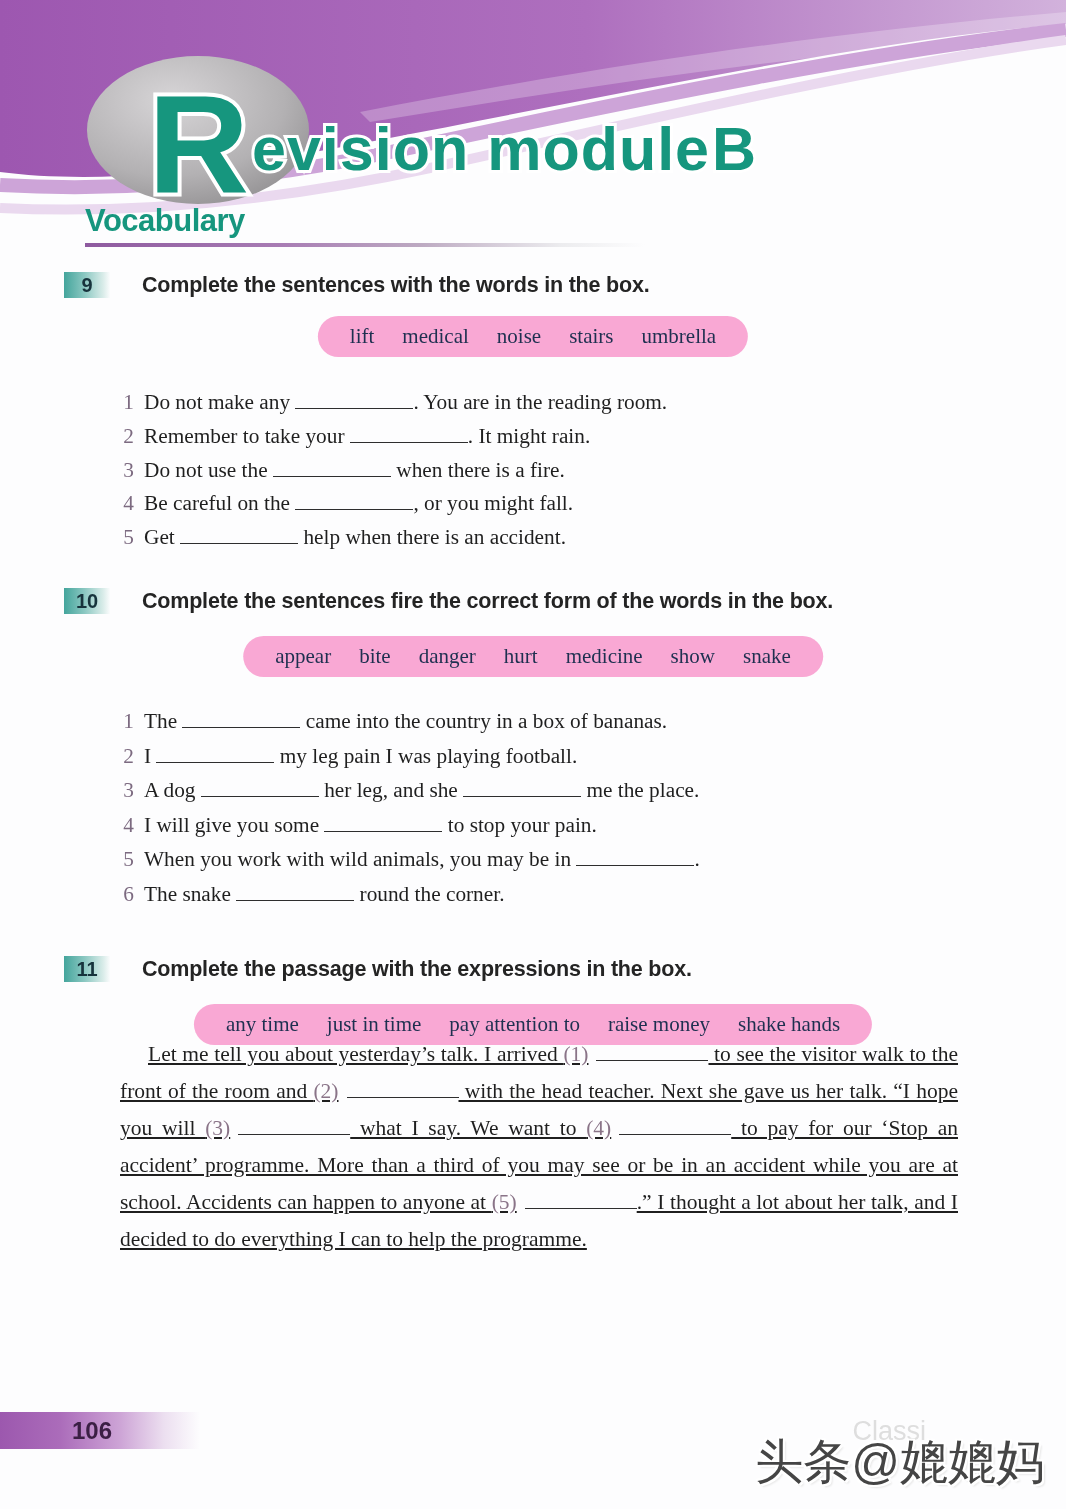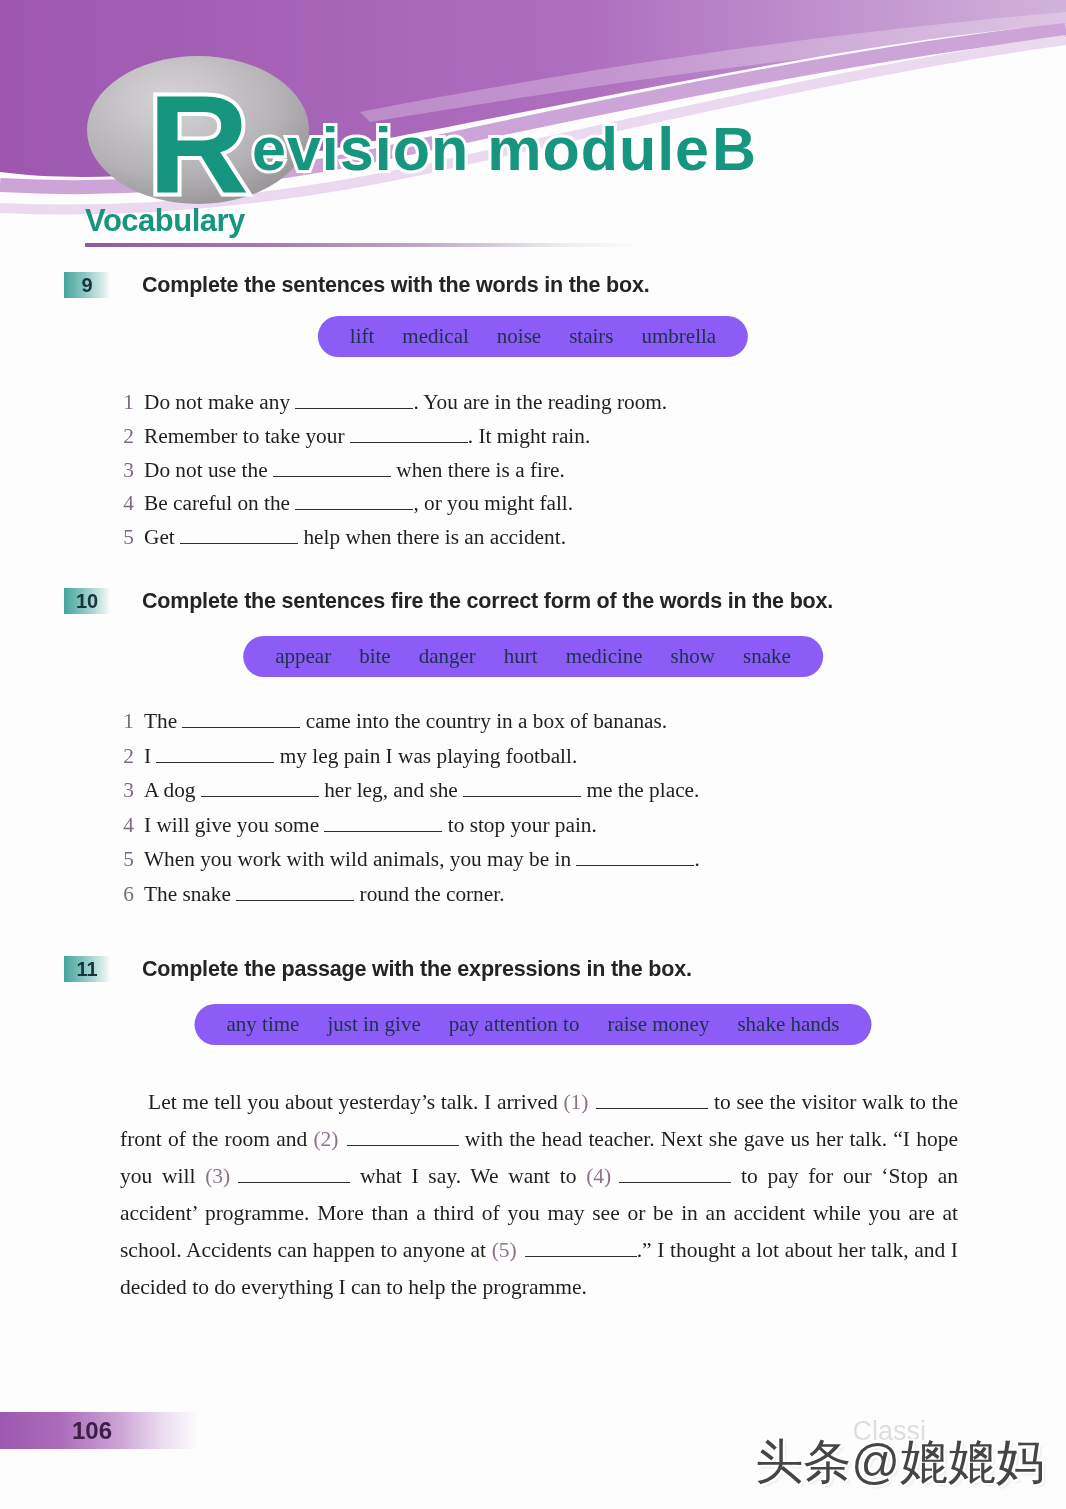--- a/index.html
+++ b/index.html
@@ -22,37 +22,37 @@
   
   .exheader{position:absolute;left:64px;white-space:nowrap;
             font-family:"Liberation Sans","DejaVu Sans",sans-serif;}
   .badge{display:inline-block;min-width:46px;height:26px;line-height:26px;text-align:center;
          background:linear-gradient(to right,#44a59c 0%,#8cc8c2 45%,#d9ece9 85%,rgba(238,246,245,0.15) 100%);
          color:#17333c;font-weight:bold;font-size:20px;vertical-align:middle;}
   .extitle{margin-left:32px;font-weight:bold;font-size:21.5px;color:#242424;
            letter-spacing:-0.2px;vertical-align:middle;}
 
   .wordbox{position:absolute;left:50%;transform:translateX(-50%);
-           background:#8b5cf6;border-radius:24px;padding:8px 18px;white-space:nowrap;
+           background:#f9a8d4;border-radius:24px;padding:8px 18px;white-space:nowrap;
            font-size:21px;color:#1e3050;}
   .bw{margin:0 14px;}
 
   .sents{position:absolute;left:118px;width:870px;font-size:21.3px;color:#1f1f1f;}
   .sent{white-space:nowrap;}
   .inum{display:inline-block;width:16px;margin-right:10px;text-align:right;color:#7c6a80;}
 
   .blank{display:inline-block;width:118px;height:0.95em;
          border-bottom:1.6px solid #2e2e2e;vertical-align:baseline;}
   .passage .blank{width:112px;}
   .marker{color:#8a7488;}
   .marker + .blank{margin-left:8px;}
 
-  .passage{position:absolute;left:120px;top:1084px;width:838px;
+  .passage{position:absolute;left:120px;top:1036px;width:838px;
            font-size:21.5px;line-height:37px;color:#1f1f1f;
-           text-align:justify;text-indent:28px;}
+           text-align:justify;text-indent:28px;text-decoration:underline;}
 
   
   .footbar{position:absolute;left:0;top:1412px;width:200px;height:37px;
            background:linear-gradient(to right,#9c58ae 0%,#ab6cba 30%,#cda4d6 60%,#ecdff0 82%,rgba(255,255,255,0) 100%);}
   .pagenum{display:inline-block;padding-left:72px;line-height:37px;
            font-family:"Liberation Sans","DejaVu Sans",sans-serif;
            font-weight:bold;font-size:24px;color:#3b1f44;}
 
   .watermark{position:absolute;right:22px;top:1416px;width:300px;height:80px;}
   .wm-ghost{position:absolute;right:118px;top:0;font-size:27px;color:#dedede;
@@ -111,21 +111,21 @@
       <div class="wordbox" style="top: 636px;"><span class="bw">appear</span><span class="bw">bite</span><span class="bw">danger</span><span class="bw">hurt</span><span class="bw">medicine</span><span class="bw">show</span><span class="bw">snake</span></div>
       <div class="sents" style="top: 704px; line-height: 34.6px;">
         <div class="sent"><span class="inum">1</span><span>The </span><span class="blank"></span><span> came into the country in a box of bananas.</span></div>
         <div class="sent"><span class="inum">2</span><span>I </span><span class="blank"></span><span> my leg pain I was playing football.</span></div>
         <div class="sent"><span class="inum">3</span><span>A dog </span><span class="blank"></span><span> her leg, and she </span><span class="blank"></span><span> me the place.</span></div>
         <div class="sent"><span class="inum">4</span><span>I will give you some </span><span class="blank"></span><span> to stop your pain.</span></div>
         <div class="sent"><span class="inum">5</span><span>When you work with wild animals, you may be in </span><span class="blank"></span><span>.</span></div>
         <div class="sent"><span class="inum">6</span><span>The snake </span><span class="blank"></span><span> round the corner.</span></div>
       </div>
       <div class="exheader" style="top: 956px;"><span class="badge">11</span><span class="extitle">Complete the passage with the expressions in the box.</span></div>
-      <div class="wordbox" style="top: 1004px;"><span class="bw">any time</span><span class="bw">just in give</span><span class="bw">pay attention to</span><span class="bw">raise money</span><span class="bw">shake hands</span></div>
+      <div class="wordbox" style="top: 1004px;"><span class="bw">any time</span><span class="bw">just in time</span><span class="bw">pay attention to</span><span class="bw">raise money</span><span class="bw">shake hands</span></div>
       <div class="passage"><span>Let me tell you about yesterday’s talk. I arrived </span><span class="marker">(1)</span><span class="blank"></span><span> to see the visitor walk to the front of the room and </span><span class="marker">(2)</span><span class="blank"></span><span> with the head teacher. Next she gave us her talk. “I hope you will </span><span class="marker">(3)</span><span class="blank"></span><span> what I say. We want to </span><span class="marker">(4)</span><span class="blank"></span><span> to pay for our ‘Stop an accident’ programme. More than a third of you may see or be in an accident while you are at school. Accidents can happen to anyone at </span><span class="marker">(5)</span><span class="blank"></span><span>.” I thought a lot about her talk, and I decided to do everything I can to help the programme.</span></div>
     </div>
 
   <div class="footbar">
     <span class="pagenum">106</span>
   </div>
 
   <div class="watermark">
     <span class="wm-ghost">Classi</span>
     <span class="wm-main">头条@媲媲妈</span>

